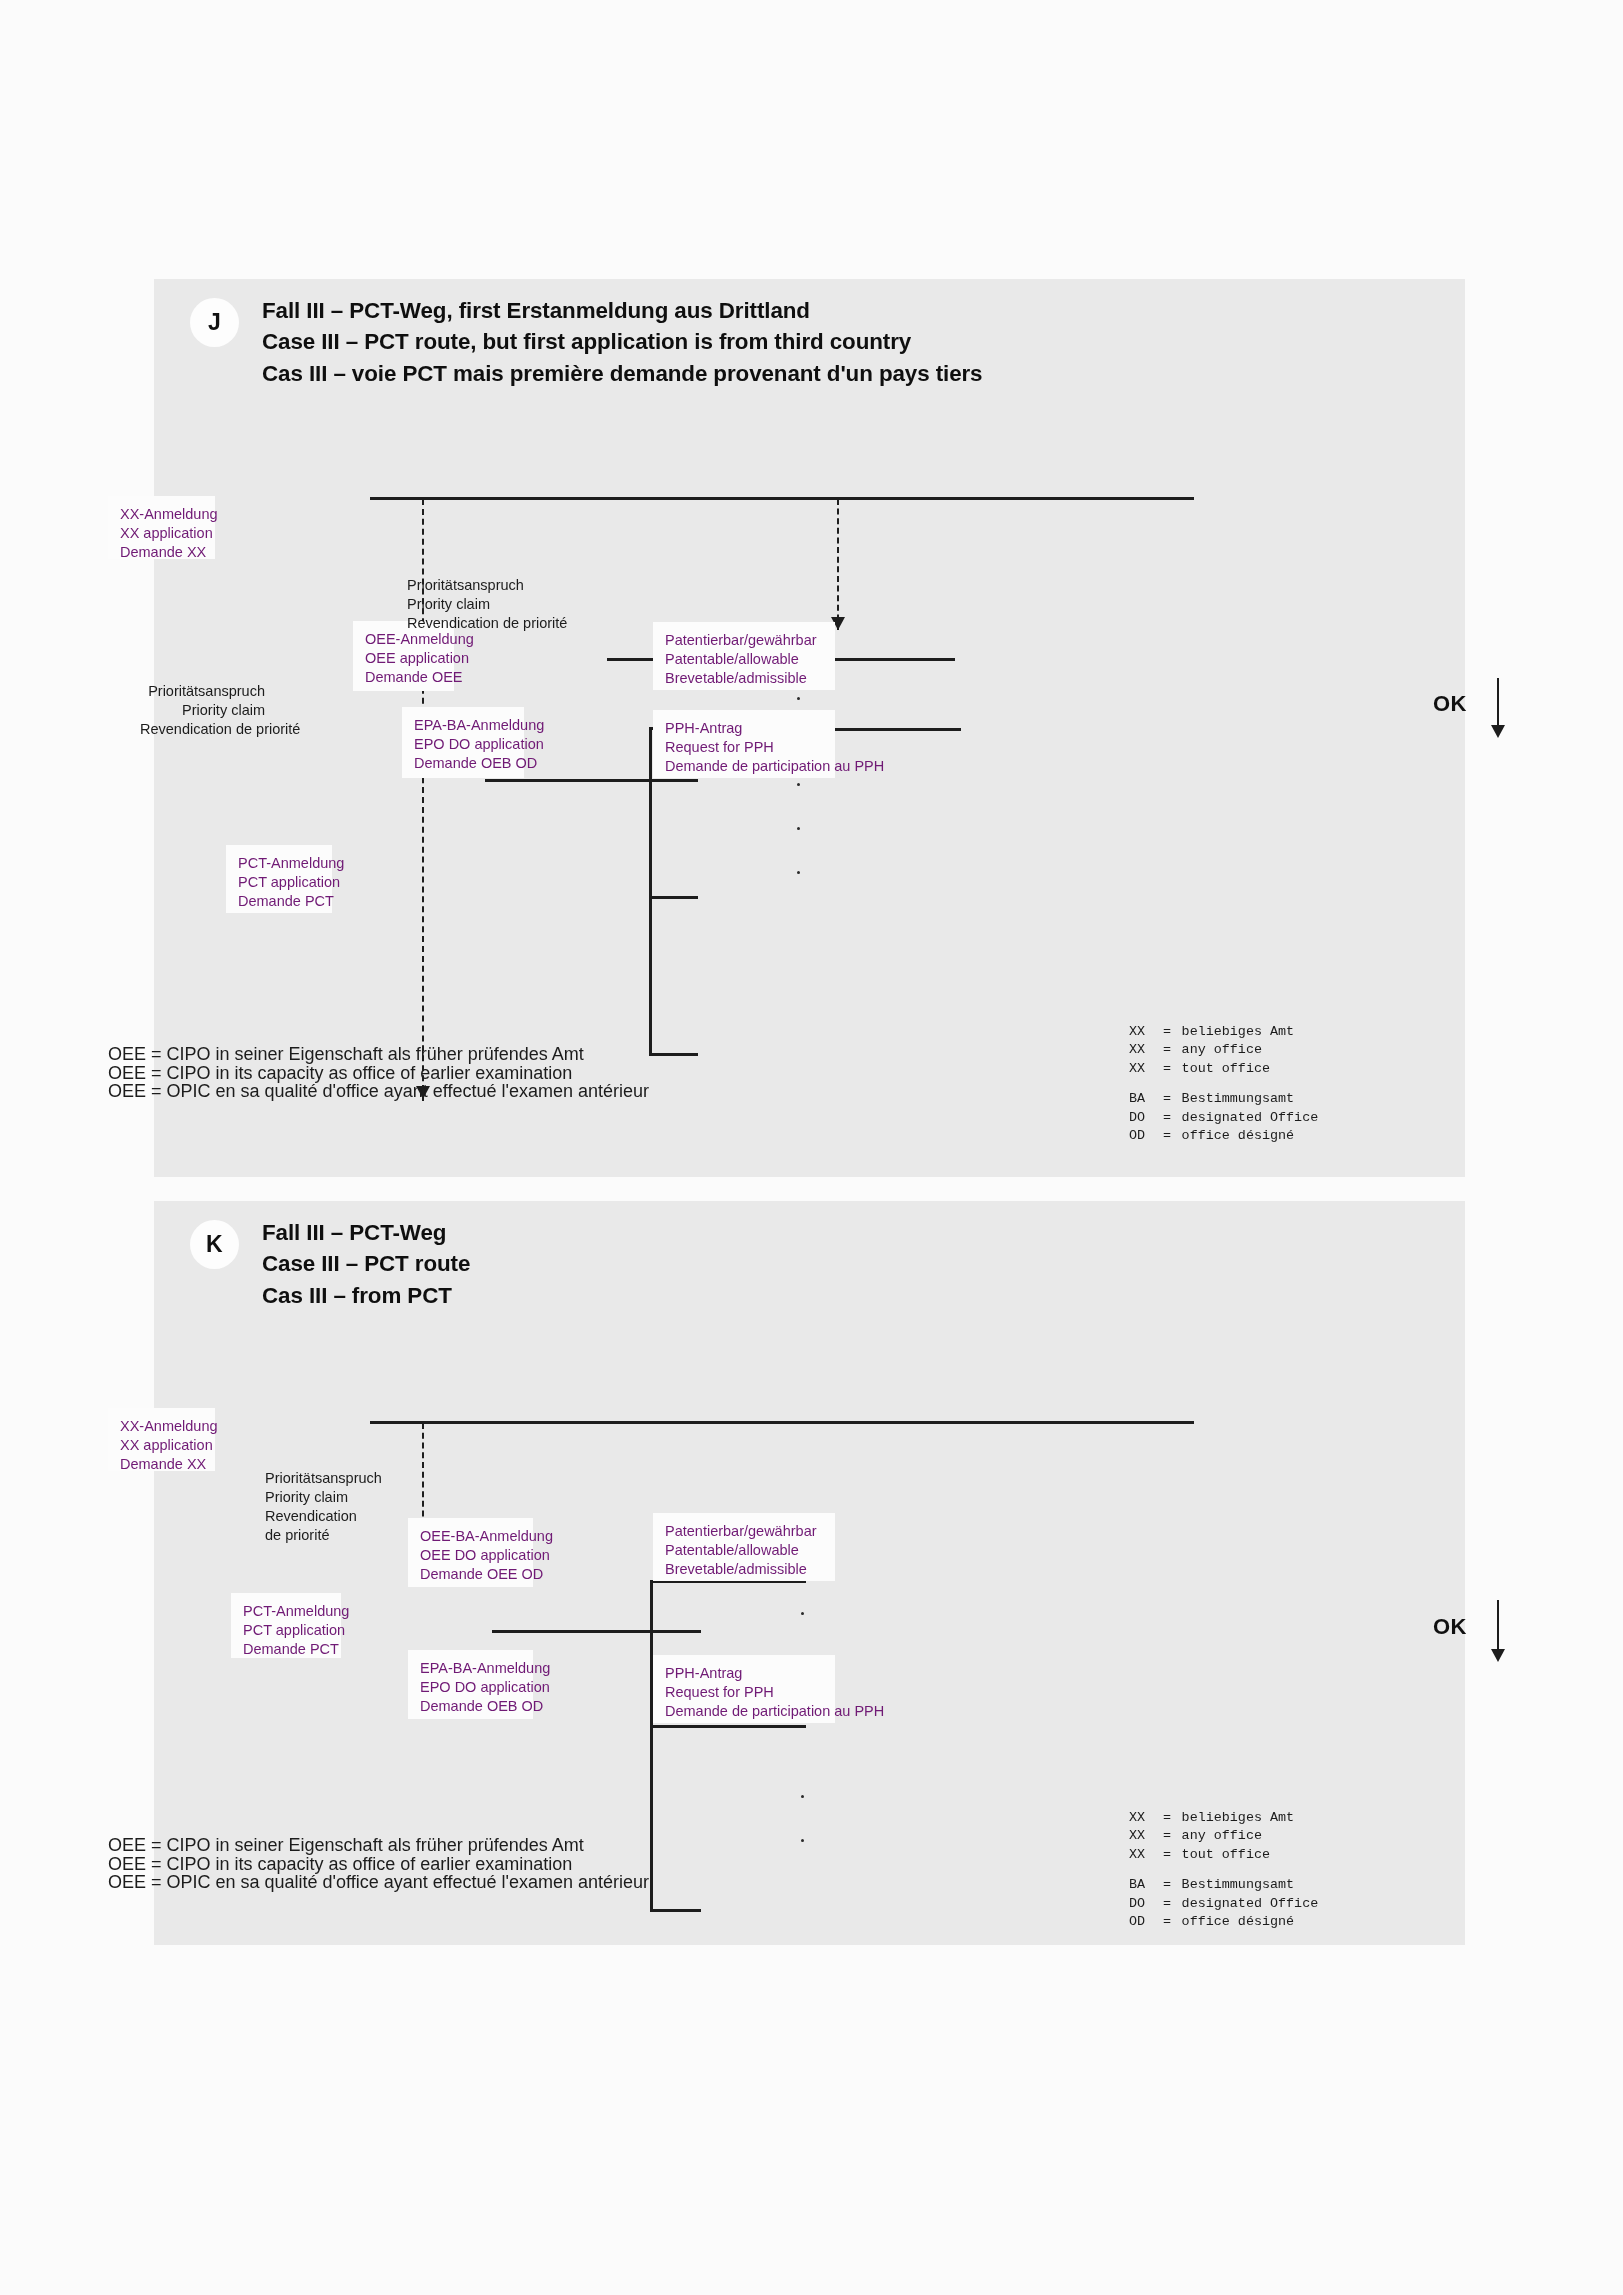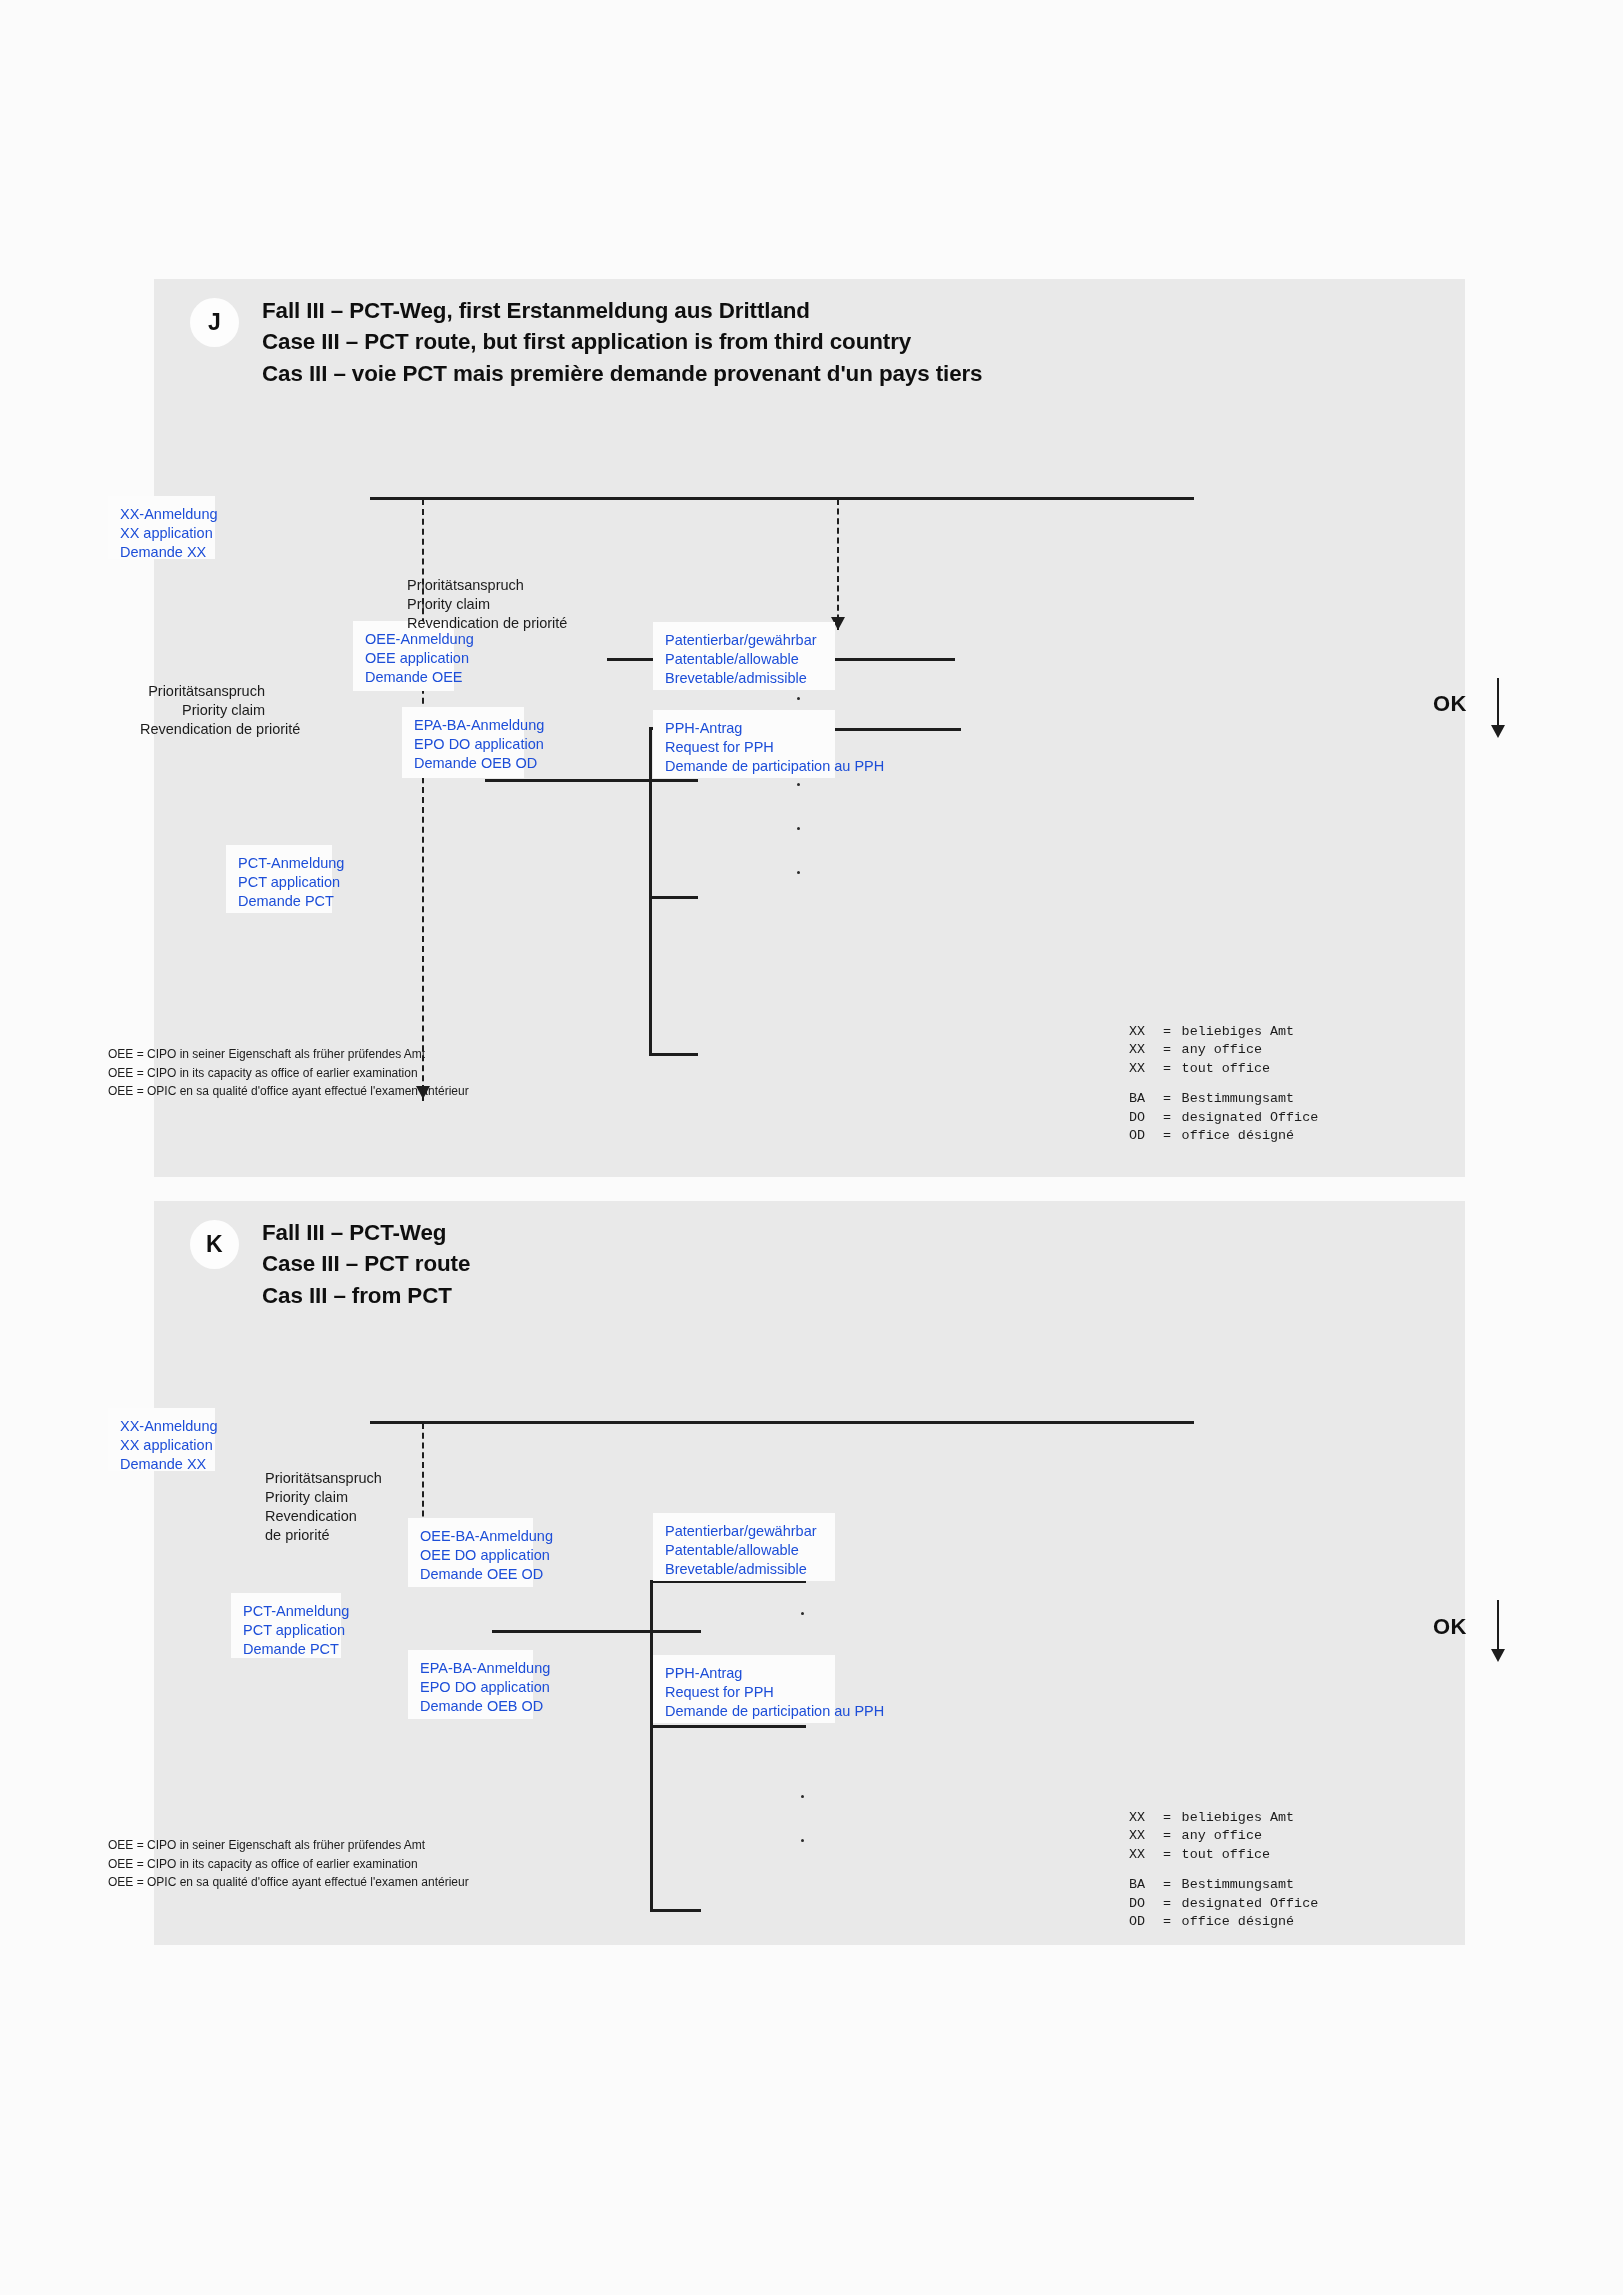--- a/index.html
+++ b/index.html
@@ -43,21 +43,21 @@
     position:absolute;
     background:#fcfcfc;
     box-sizing:border-box;
     padding:0;
   }
   .box .lines{
     position:absolute;
     left:12px;top:9.3px;
     font-size:14.5px;
     line-height:19px;
-    color:#1d4ed8;
+    color:#701a75;
     white-space:pre;
   }
 
   .hline{position:absolute;background:#1d1d1d;height:2.5px;}
   .vline{position:absolute;background:#1d1d1d;width:2.5px;}
 
   .dashv{
     position:absolute;
     width:0;
     border-left:2.5px dashed #1d1d1d;
@@ -89,21 +89,21 @@
 
   .dot{
     position:absolute;
     width:3.4px;height:3.4px;
     background:#2a2a2a;
     border-radius:50%;
   }
 
   .legend{
     position:absolute;
-    font-size:12px;
+    font-size:18px;
     line-height:18.6px;
     color:#1c1c1c;
     white-space:pre;
   }
   .abbr{
     position:absolute;
     font-size:13.4px;
     line-height:18.4px;
     color:#1c1c1c;
   }

